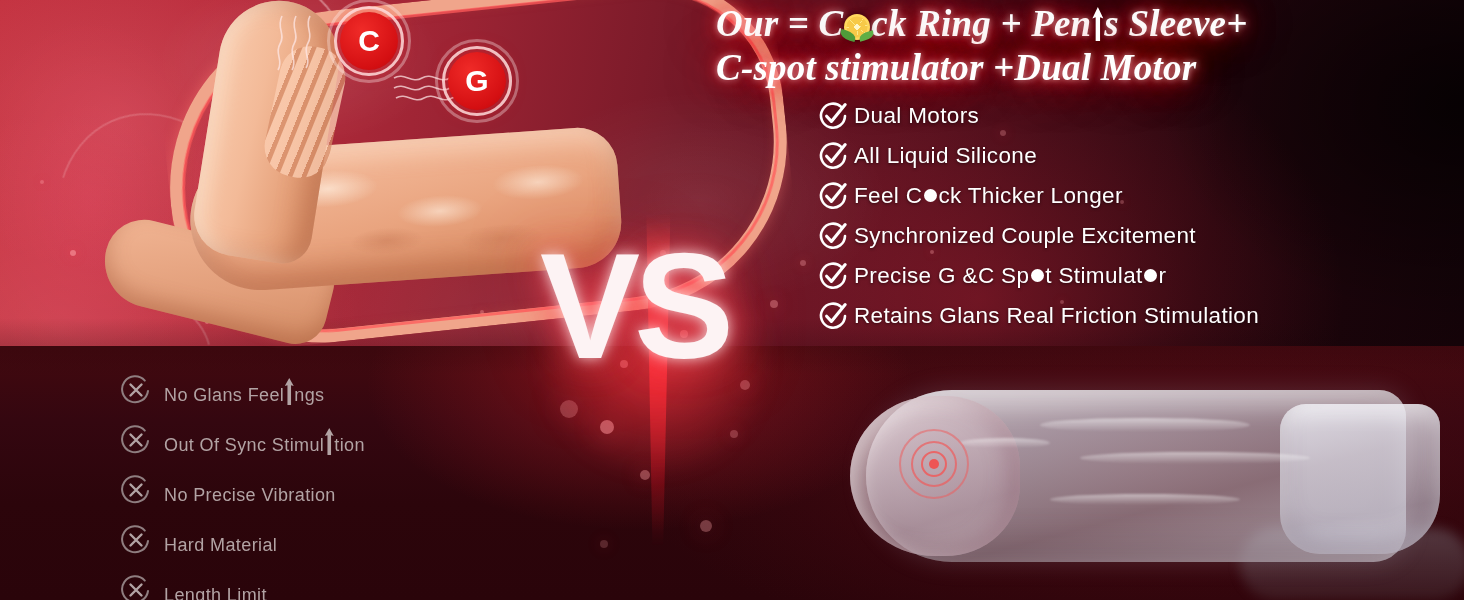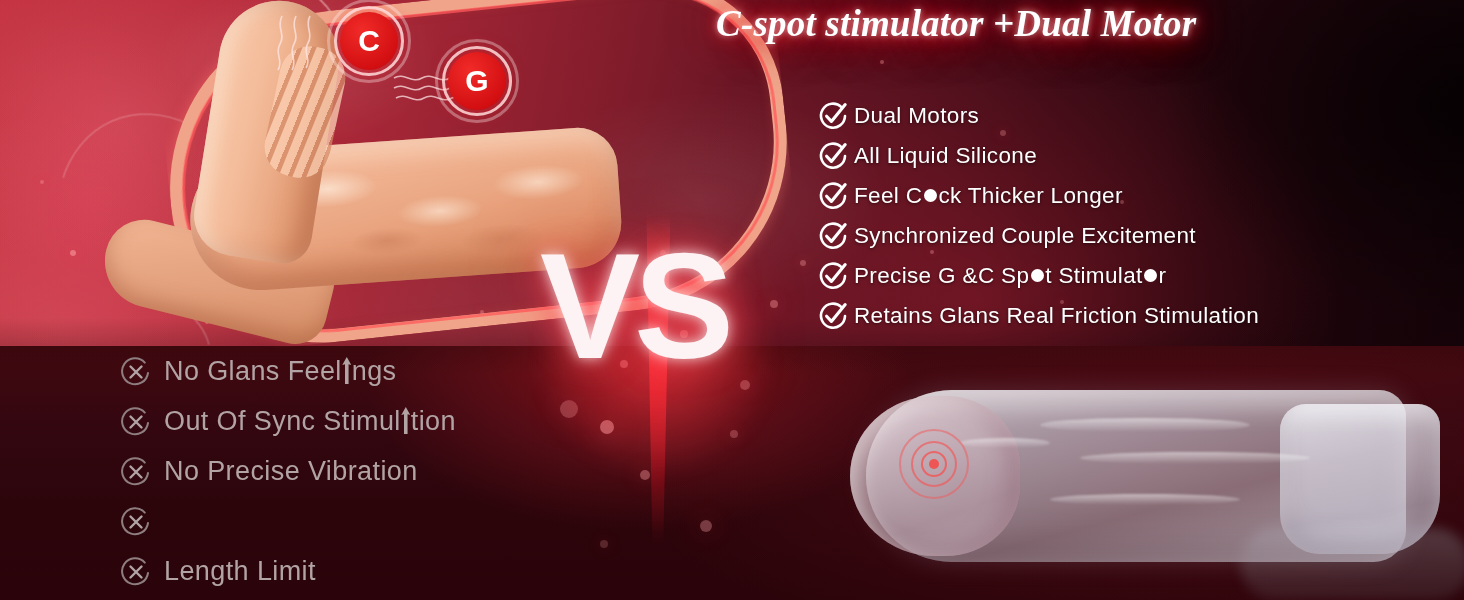--- a/index.html
+++ b/index.html
@@ -217,23 +217,23 @@
   .chk { width:30px; height:30px; flex:0 0 30px; margin-right:6px; position:relative; }
   .pro-label { position:relative; white-space:nowrap; }
   .cen-dot {
     display:inline-block; width:13px; height:13px; border-radius:50%;
     background:#ffffff; vertical-align:1px; margin:0 1.5px;
   }
 
   
   .cons { position:absolute; left:120px; top:356px; width:560px; }
   .con-row {
-    display:flex; align-items:flex-start; height:50px;
+    display:flex; align-items:flex-end; height:50px;
     color:#b2a3a4;
-    font-family:"Liberation Sans", sans-serif; font-size:27px; letter-spacing:.4px;
+    font-family:"Liberation Sans", sans-serif; font-size:18px; letter-spacing:.4px;
   }
   .xic { width:32px; height:32px; flex:0 0 32px; margin-right:12px; position:relative; }
   .con-label { white-space:nowrap; position:relative; }
   .spike-sm {
     display:inline-block; width:9px; height:27px; vertical-align:-4px;
     position:relative; margin:0 .5px;
   }
   .spike-sm::before{
     content:""; position:absolute; left:0; bottom:0; width:9px; height:27px;
     background:#b2a3a4;
@@ -366,20 +366,21 @@
     </div>
   </div>
 
   <div class="vs-wrap">
     <div class="vs-beam"></div>
     <div class="vs-glow"></div>
     <div class="vs-text">VS</div>
   </div>
 
   <div class="headline">
+    <span><span>Our = C</span><span class="lemon"></span><span>ck Ring + Pen</span><span class="spike-i"></span><span>s Sleeve+</span></span>
     <span class="line2">C-spot stimulator +Dual Motor</span>
   </div>
 
   <div class="pros">
 
     <div class="pro-row">
       <span class="chk">
         <svg width="30" height="30" viewBox="0 0 30 30">
           <path d="M23.5 6.2 A12 12 0 1 0 27 15" fill="none" stroke="#fff" stroke-width="2.6" stroke-linecap="round"></path>
           <path d="M8.6 15.2 L13.4 20.4 L27.2 3.6" fill="none" stroke="#fff" stroke-width="3.1" stroke-linecap="round" stroke-linejoin="round"></path>
@@ -472,20 +473,21 @@
       <span class="con-label">No Precise Vibration</span>
     </div>
 
     <div class="con-row">
       <span class="xic">
         <svg width="32" height="32" viewBox="0 0 32 32">
           <path d="M24.8 6.6 A13 13 0 1 0 28 17" fill="none" stroke="#8f7e80" stroke-width="2" stroke-linecap="round"></path>
           <path d="M10.5 10.5 L21.5 21.5 M21.5 10.5 L10.5 21.5" fill="none" stroke="#b2a3a4" stroke-width="2.4" stroke-linecap="round"></path>
         </svg>
       </span>
+      <span class="con-label">Hard Material</span>
     </div>
 
     <div class="con-row">
       <span class="xic">
         <svg width="32" height="32" viewBox="0 0 32 32">
           <path d="M24.8 6.6 A13 13 0 1 0 28 17" fill="none" stroke="#8f7e80" stroke-width="2" stroke-linecap="round"></path>
           <path d="M10.5 10.5 L21.5 21.5 M21.5 10.5 L10.5 21.5" fill="none" stroke="#b2a3a4" stroke-width="2.4" stroke-linecap="round"></path>
         </svg>
       </span>
       <span class="con-label">Length Limit</span>

